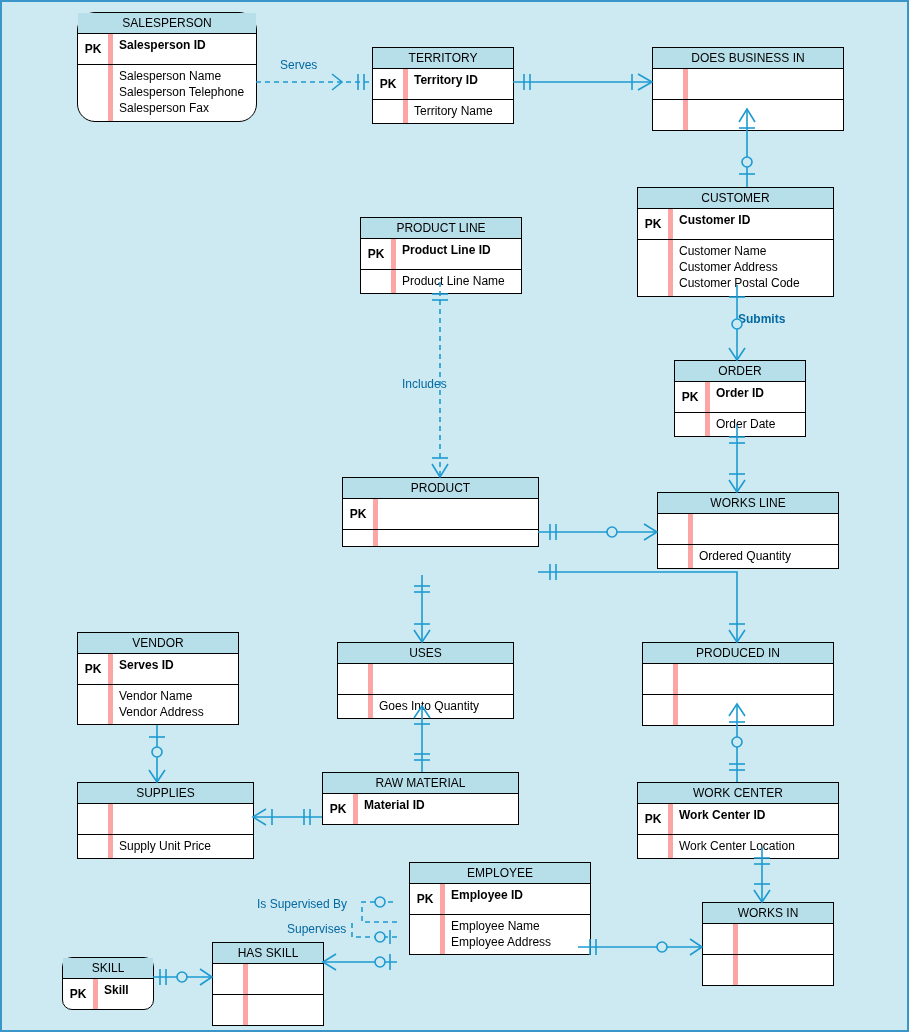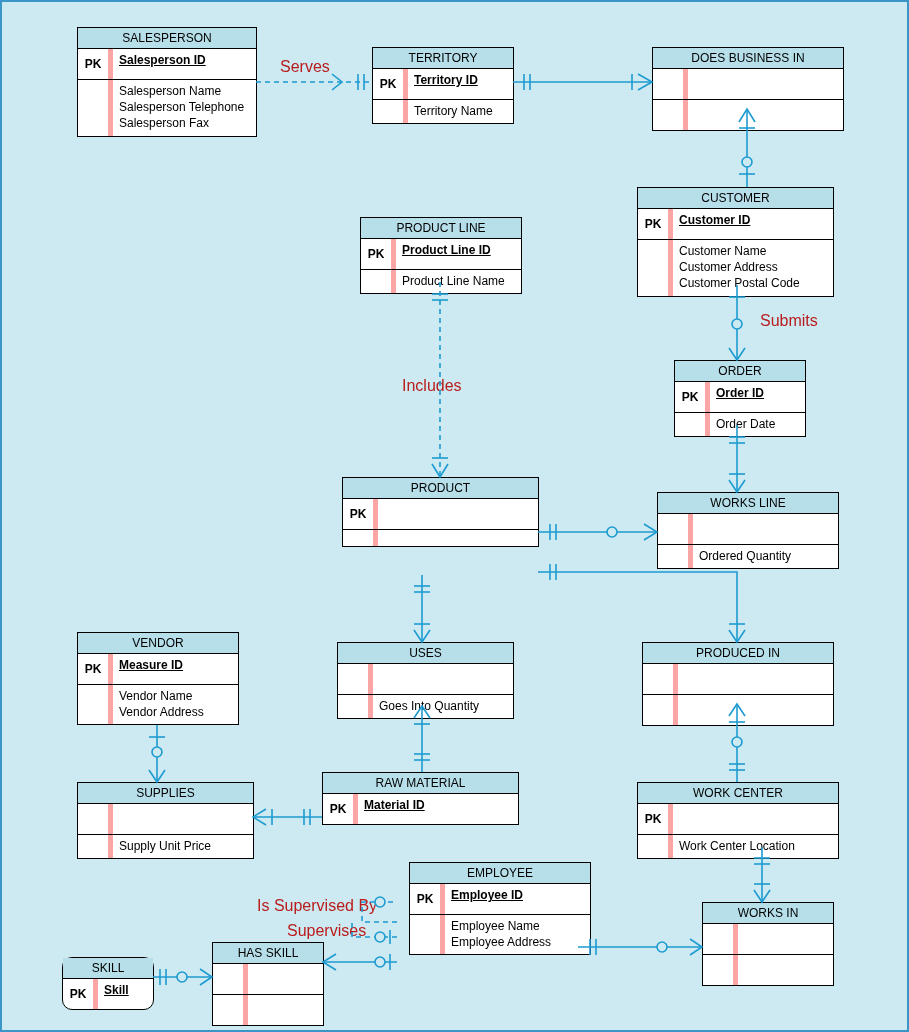--- a/index.html
+++ b/index.html
@@ -41,30 +41,29 @@
     font-weight: bold;
     padding: 8px 2px;
   }
   .entity .attrs {
     flex: 1;
     padding: 3px 6px 4px 6px;
     line-height: 1.35;
   }
   .entity .pkname {
     font-weight: bold;
-    text-decoration: underline;
   }
   .entity .sep {
     border-top: 1px solid #000;
     display: flex;
   }
   .rel-label {
     position: absolute;
-    font-size: 16px;
-    color: #b91c1c;
+    font-size: 12px;
+    color: #0369a1;
     white-space: nowrap;
   }
   svg.wires {
     position: absolute;
     left: 0; top: 0;
     width: 909px;
     height: 1032px;
     pointer-events: none;
   }
   svg.wires line, svg.wires polyline {
@@ -77,21 +76,21 @@
   }
   
   svg.wires .mark { stroke:#1d9bd1; stroke-width:1.6; fill:none; }
   svg.wires circle.mark { fill:#cde9f1; }
 </style>
 </head>
 <body>
 
 <div class="canvas">
 
-  <div class="entity" style="left:75px; top:25px; width:178px;">
+  <div class="entity" style="left:75px; top:10px; width:178px;border-radius:18px;">
     <div class="title">SALESPERSON</div>
     <div class="row">
       <div class="pkcol">PK</div>
       <div class="attrs"><span class="pkname">Salesperson ID</span></div>
     </div>
     <div class="row sep">
       <div class="pkcol"></div>
       <div class="attrs">
         <div>Salesperson Name</div>
         <div>Salesperson Telephone</div>
@@ -191,21 +190,21 @@
       <div class="attrs">
           <div>Ordered Quantity</div>
         </div>
     </div>
   </div>
 
   <div class="entity" style="left:75px; top:630px; width:160px;">
     <div class="title">VENDOR</div>
     <div class="row">
       <div class="pkcol">PK</div>
-      <div class="attrs"><span class="pkname">Measure ID</span></div>
+      <div class="attrs"><span class="pkname">Serves ID</span></div>
     </div>
     <div class="row sep">
       <div class="pkcol"></div>
       <div class="attrs">
         <div>Vendor Name</div>
         <div>Vendor Address</div>
       </div>
     </div>
   </div>
 
@@ -254,20 +253,21 @@
     <div class="row">
       <div class="pkcol">PK</div>
       <div class="attrs"><span class="pkname">Material ID</span></div>
     </div>
   </div>
 
   <div class="entity" style="left:635px; top:780px; width:200px;">
     <div class="title">WORK CENTER</div>
     <div class="row">
       <div class="pkcol">PK</div>
+      <div class="attrs"><span class="pkname">Work Center ID</span></div>
     </div>
     <div class="row sep">
       <div class="pkcol"></div>
       <div class="attrs">
           <div>Work Center Location</div>
         </div>
     </div>
   </div>
 
   <div class="entity" style="left:395px; top:860px; width:180px;margin-left:12px;">
@@ -312,21 +312,21 @@
   <div class="entity" style="left:60px; top:955px; width:90px;border-radius:10px;">
     <div class="title">SKILL</div>
     <div class="row">
       <div class="pkcol">PK</div>
       <div class="attrs"><span class="pkname">Skill</span></div>
     </div>
   </div>
 
   <div class="rel-label" style="left:278px; top:56px;">Serves</div>
   <div class="rel-label" style="left:400px; top:375px;">Includes</div>
-  <div class="rel-label" style="left:758px; top:310px;">Submits</div>
+  <div class="rel-label" style="left:736px; top:310px;font-weight:bold;">Submits</div>
   <div class="rel-label" style="left:255px; top:895px;">Is Supervised By</div>
   <div class="rel-label" style="left:285px; top:920px;">Supervises</div>
 
   <svg class="wires">
 
     <line class="dashed" x1="254" y1="80" x2="370" y2="80"></line>
     <polyline class="mark" points="330,72 340,80 330,88"></polyline>
     <line class="mark" x1="356" y1="72" x2="356" y2="88"></line>
     <line class="mark" x1="362" y1="72" x2="362" y2="88"></line>
 

